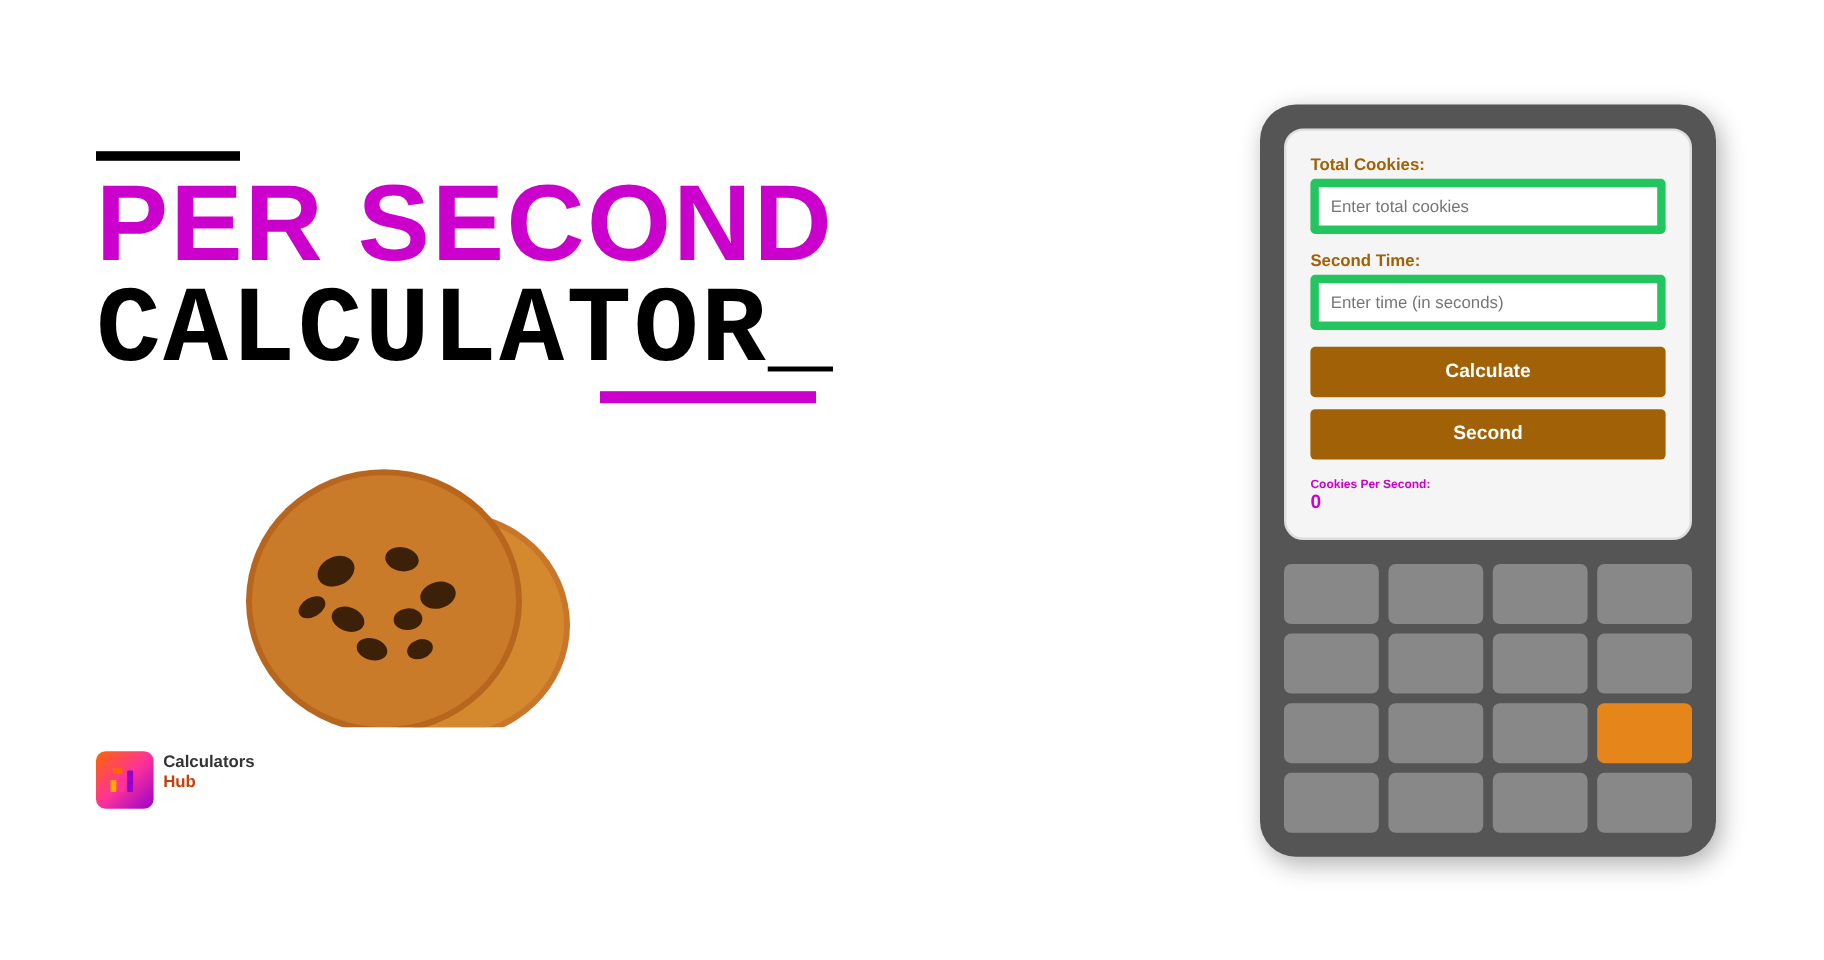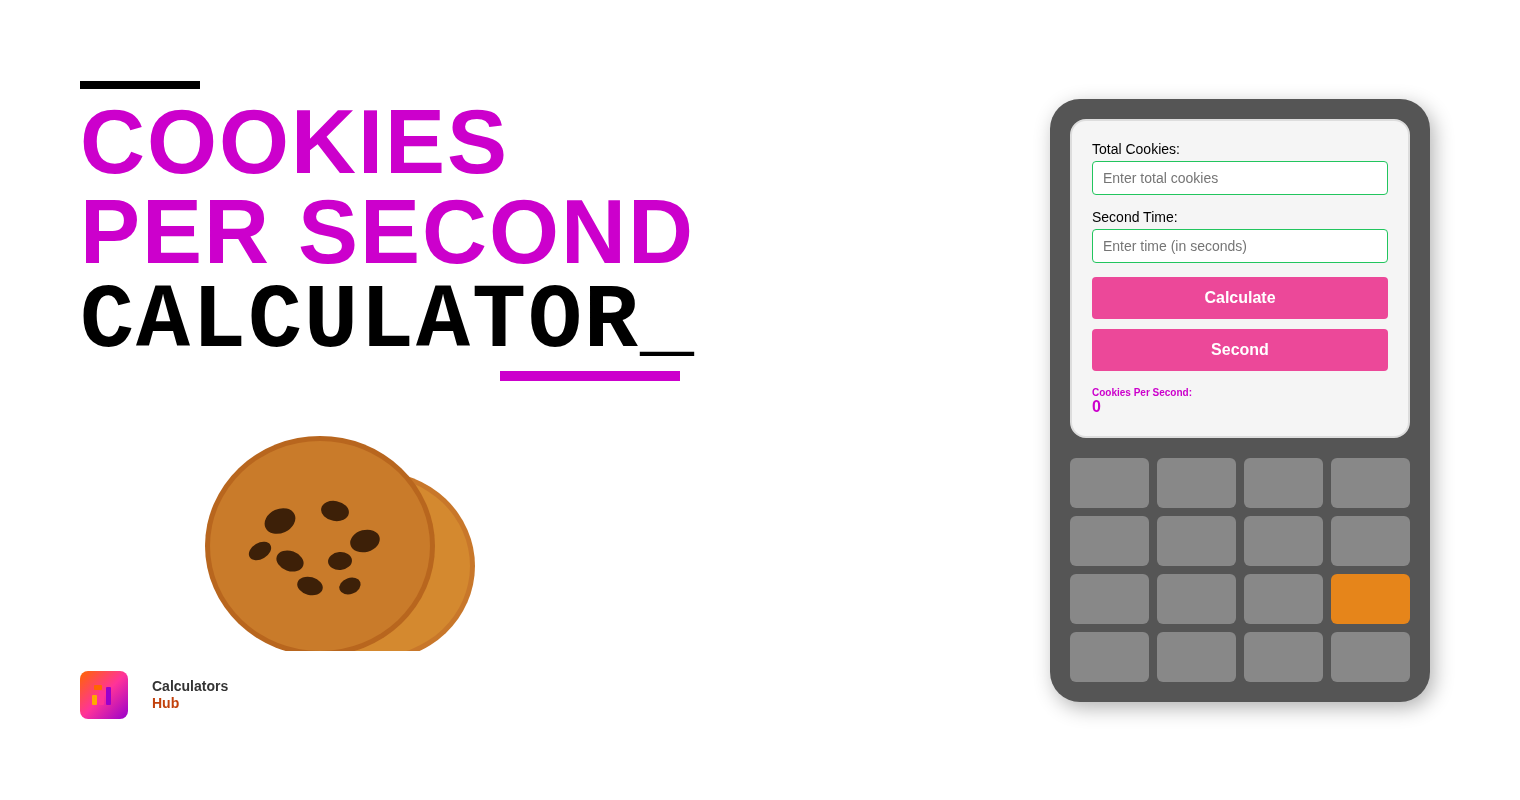--- a/index.html
+++ b/index.html
@@ -87,22 +87,21 @@
       width: 100%;
       height: 100%;
     }
 
     
     .logo-area {
       position: absolute;
       bottom: -60px;
       left: 0;
       display: flex;
-      align-items: center;
-      gap: 24px;
+      gap: 8px;
     }
 
     .logo-icon {
       width: 48px;
       height: 48px;
       border-radius: 8px;
       background: linear-gradient(135deg, #ff6600, #ff3399, #9900cc);
       display: flex;
       align-items: center;
       justify-content: center;
@@ -143,49 +142,49 @@
 
     .calc-screen {
       background: #f5f5f5;
       border-radius: 16px;
       padding: 20px;
       margin-bottom: 20px;
       border: 2px solid #ddd;
     }
 
     .field-label {
-      color: #000000;
+      color: #a16207;
       font-size: 14px;
-      font-weight: normal;
+      font-weight: bold;
       margin-bottom: 4px;
     }
 
     .calc-input {
       width: 100%;
       padding: 8px 10px;
-      border: 1px solid #22c55e;
+      border: 7px solid #22c55e;
       border-radius: 4px;
       font-size: 14px;
       color: #555;
       background: white;
       margin-bottom: 14px;
       outline: none;
     }
 
     .calc-btn {
       width: 100%;
       padding: 12px;
       border: none;
       border-radius: 4px;
       font-size: 16px;
       font-weight: bold;
       color: white;
       cursor: pointer;
       margin-bottom: 10px;
-      background: #ec4899;
+      background: #a16207;
     }
 
     .result-label {
       color: #cc00cc;
       font-size: 10px;
       font-weight: bold;
       margin-top: 6px;
     }
 
     .result-value {
@@ -212,21 +211,20 @@
     .key-btn.orange {
       background: #e6851a;
     }
   </style>
 </head>
 <body>
 
 <div class="left-section">
   <div class="title-block">
     <div class="black-bar"></div>
-    <div class="title-line1">COOKIES</div>
     <div class="title-line2">PER SECOND</div>
     <div class="title-line3">CALCULATOR_</div>
     <div class="purple-bar-bottom"></div>
   </div>
 
   <div class="cookie-image">
     <svg class="cookie-svg" viewBox="0 0 320 250" xmlns="http://www.w3.org/2000/svg">
 
       <ellipse cx="195" cy="165" rx="100" ry="95" fill="#c8772a"></ellipse>
       <ellipse cx="195" cy="165" rx="95" ry="90" fill="#d4892f"></ellipse>

